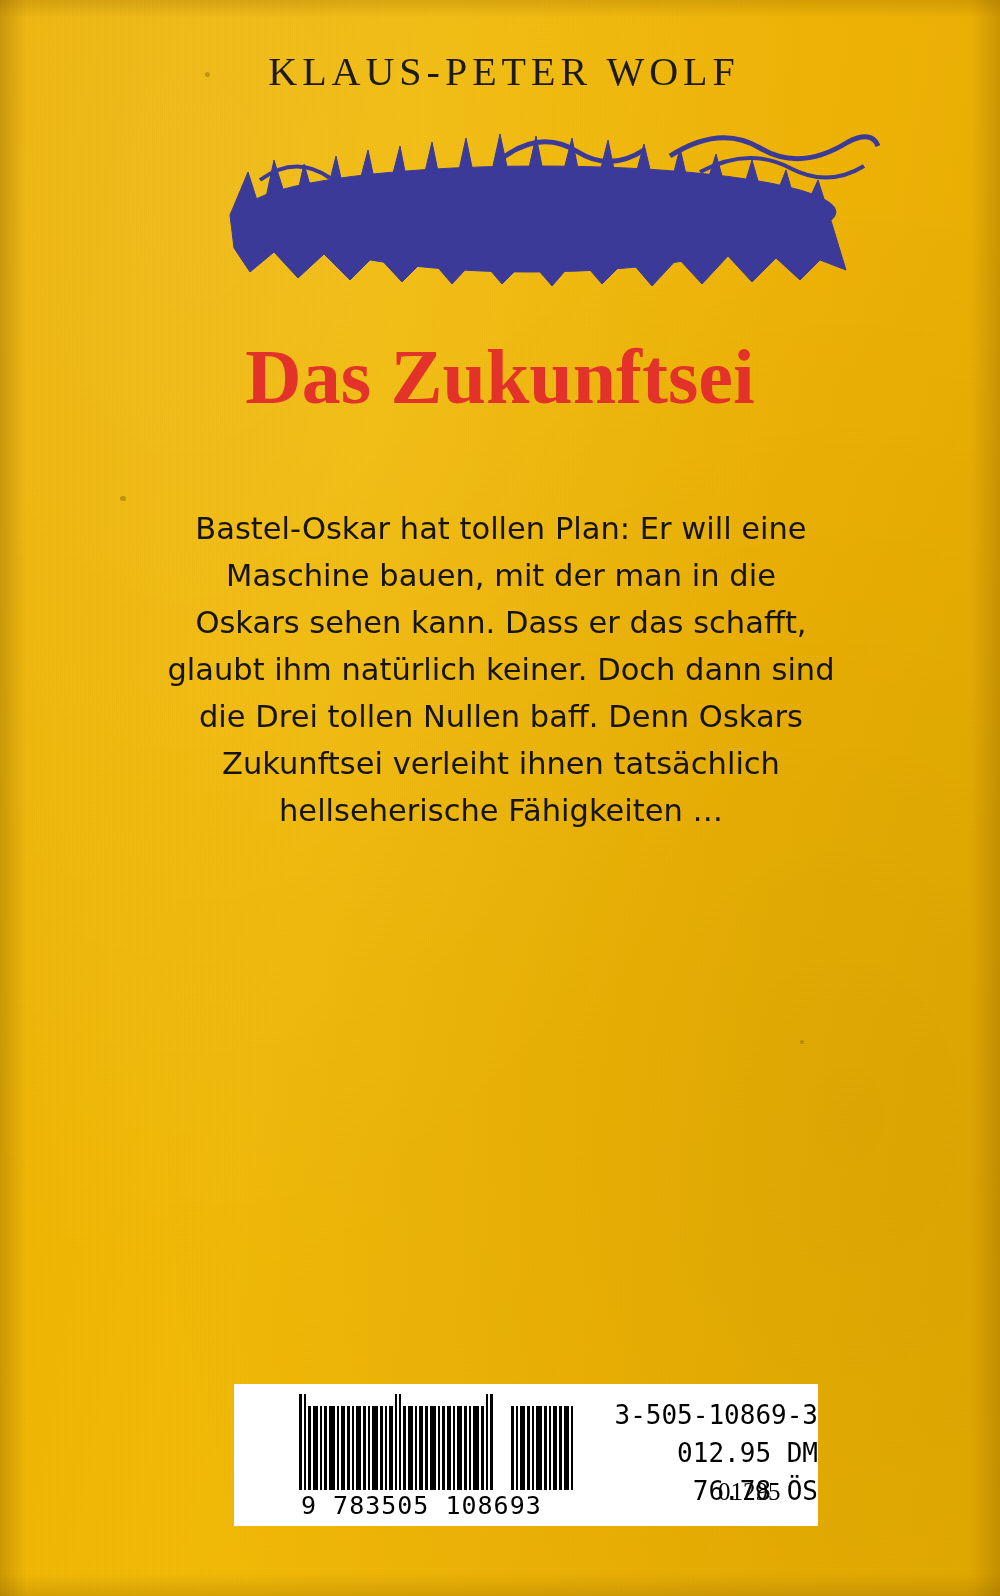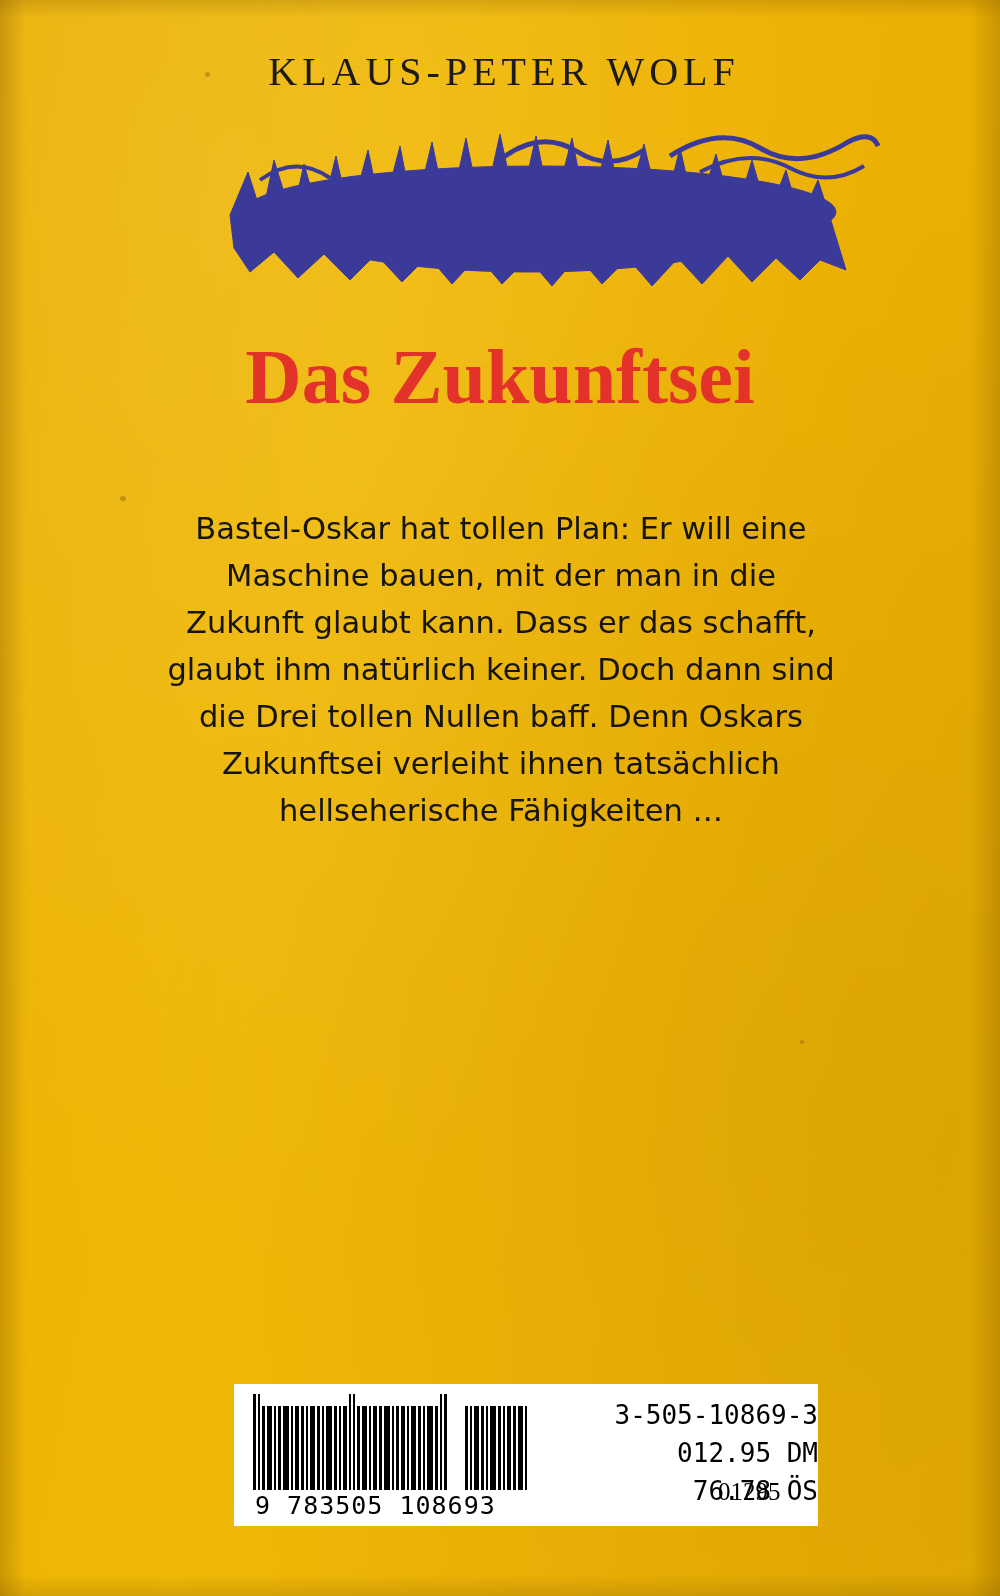--- a/index.html
+++ b/index.html
@@ -134,20 +134,21 @@
     height: 142px;
     background: #ffffff;
     display: flex;
     align-items: stretch;
   }
   .barcode-left {
     position: relative;
     width: 360px;
     padding: 10px 6px 4px 19px;
     box-sizing: border-box;
+    margin-left: 46px;
   }
   .bars {
     display: flex;
     align-items: flex-end;
     height: 96px;
     gap: 0;
   }
   .bars span {
     display: block;
     background: #000;
@@ -218,21 +219,21 @@
         <ellipse cx="330" cy="100" rx="250" ry="52"></ellipse>
       </g>
     </svg>
   </div>
 
   <div class="title">Das Zukunftsei</div>
 
   <div class="blurb">
     <span class="line">Bastel-Oskar hat tollen Plan: Er will eine</span>
     <span class="line">Maschine bauen, mit der man in die</span>
-    <span class="line">Zukunft glaubt kann. Dass er das schafft,</span>
+    <span class="line">Oskars sehen kann. Dass er das schafft,</span>
     <span class="line">glaubt ihm natürlich keiner. Doch dann sind</span>
     <span class="line">die Drei tollen Nullen baff. Denn Oskars</span>
     <span class="line">Zukunftsei verleiht ihnen tatsächlich</span>
     <span class="line">hellseherische Fähigkeiten …</span>
   </div>
 
   <div class="barcode-block">
     <div class="barcode-left">
       <div class="bars">
         <span style="width:3px;height:96px;"></span>

